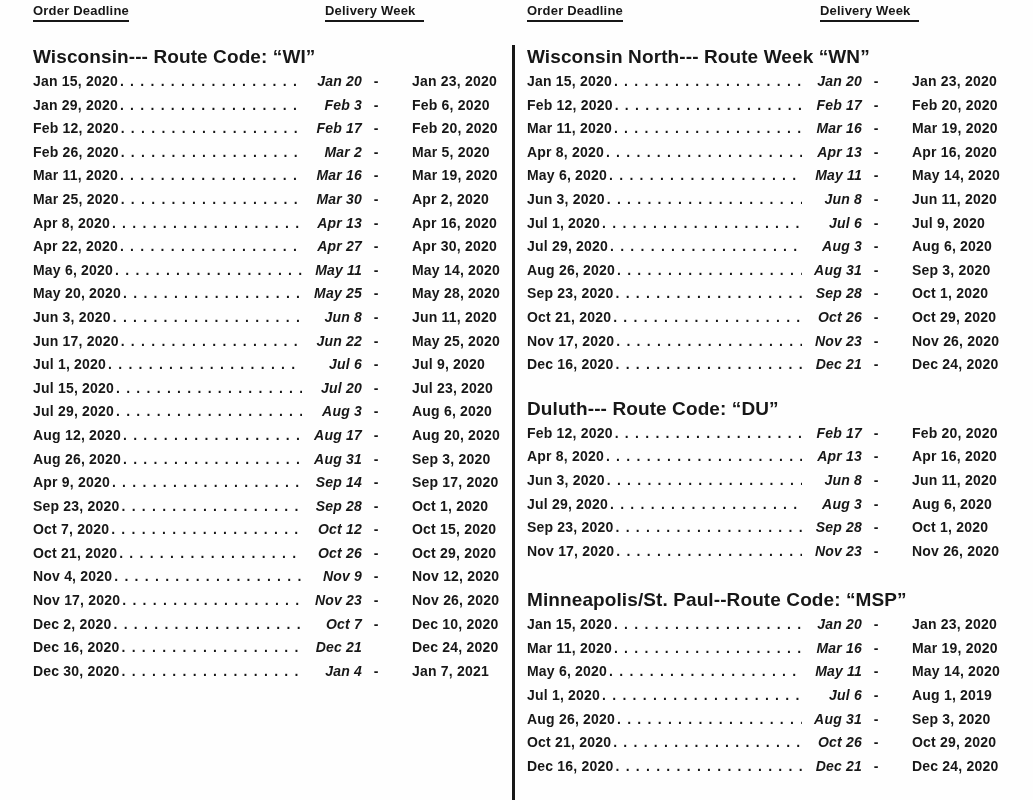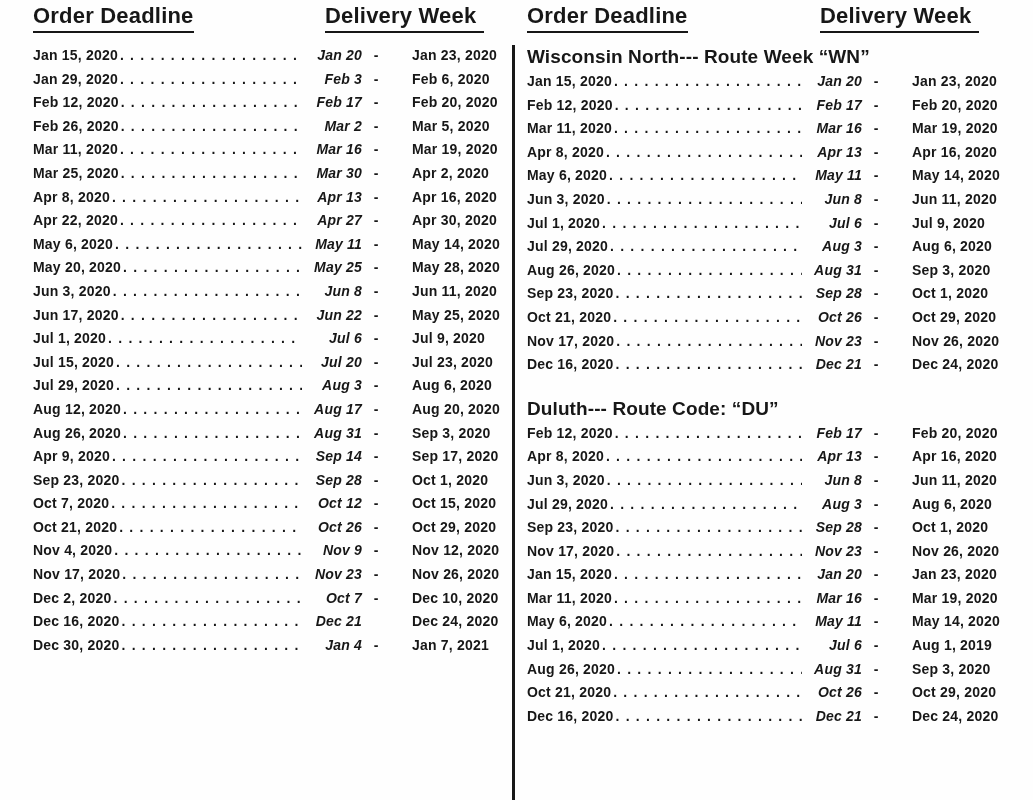--- a/index.html
+++ b/index.html
@@ -2,21 +2,21 @@
 <html><head>
 <meta charset="utf-8">
 <style>
   html,body{margin:0;padding:0;background:#ffffff;}
   .page{
     position:relative;width:1033px;height:800px;background:#fefefe;
     font-family:"Liberation Sans",sans-serif;font-weight:700;color:#171717;
     overflow:hidden;
   }
   .hdr-label{
-    position:absolute;top:3px;font-size:22px;letter-spacing:.2px;
+    position:absolute;top:3px;font-size:13px;letter-spacing:.2px;
     border-bottom:2.5px solid #171717;padding-bottom:2px;white-space:nowrap;
   }
   .hdr-od-left{left:33px;}
   .hdr-dw-left{left:325px;padding-right:8px;}
   .hdr-od-right{left:527px;}
   .hdr-dw-right{left:820px;padding-right:8px;}
   .divider{position:absolute;left:512px;top:45px;width:3px;height:755px;background:#171717;}
   .col{position:absolute;top:44px;}
   .col-left{left:33px;width:457px;}
   .col-right{left:527px;width:463px;}
@@ -43,20 +43,21 @@
 <div class="page">
 
   <span class="hdr-label hdr-od-left">Order Deadline</span>
   <span class="hdr-label hdr-dw-left">Delivery Week</span>
   <span class="hdr-label hdr-od-right">Order Deadline</span>
   <span class="hdr-label hdr-dw-right">Delivery Week</span>
 
   <div class="divider"></div>
 
   <div class="col col-left">
+    <h2 class="section-title">Wisconsin--- Route Code: “WI”</h2>
     <div class="rows">
         <div class="row">
           <span class="cell dl">Jan 15, 2020</span>
           <span class="cell leader">. . . . . . . . . . . . . . . . . . . . . . . . . . . . . . . . . . . . . . . . . . . . . . . . . . . . . . . . . . . .</span>
           <span class="cell start">Jan 20</span>
           <span class="cell sep">-</span>
           <span class="cell end">Jan 23, 2020</span>
         </div>
         <div class="row">
           <span class="cell dl">Jan 29, 2020</span>
@@ -371,20 +372,21 @@
         </div>
         <div class="row">
           <span class="cell dl">Nov 17, 2020</span>
           <span class="cell leader">. . . . . . . . . . . . . . . . . . . . . . . . . . . . . . . . . . . . . . . . . . . . . . . . . . . . . . . . . . . .</span>
           <span class="cell start">Nov 23</span>
           <span class="cell sep">-</span>
           <span class="cell end">Nov 26, 2020</span>
         </div>
       </div>
 
+    <h2 class="section-title gap-msp">Minneapolis/St. Paul--Route Code: “MSP”</h2>
     <div class="rows">
         <div class="row">
           <span class="cell dl">Jan 15, 2020</span>
           <span class="cell leader">. . . . . . . . . . . . . . . . . . . . . . . . . . . . . . . . . . . . . . . . . . . . . . . . . . . . . . . . . . . .</span>
           <span class="cell start">Jan 20</span>
           <span class="cell sep">-</span>
           <span class="cell end">Jan 23, 2020</span>
         </div>
         <div class="row">
           <span class="cell dl">Mar 11, 2020</span>

